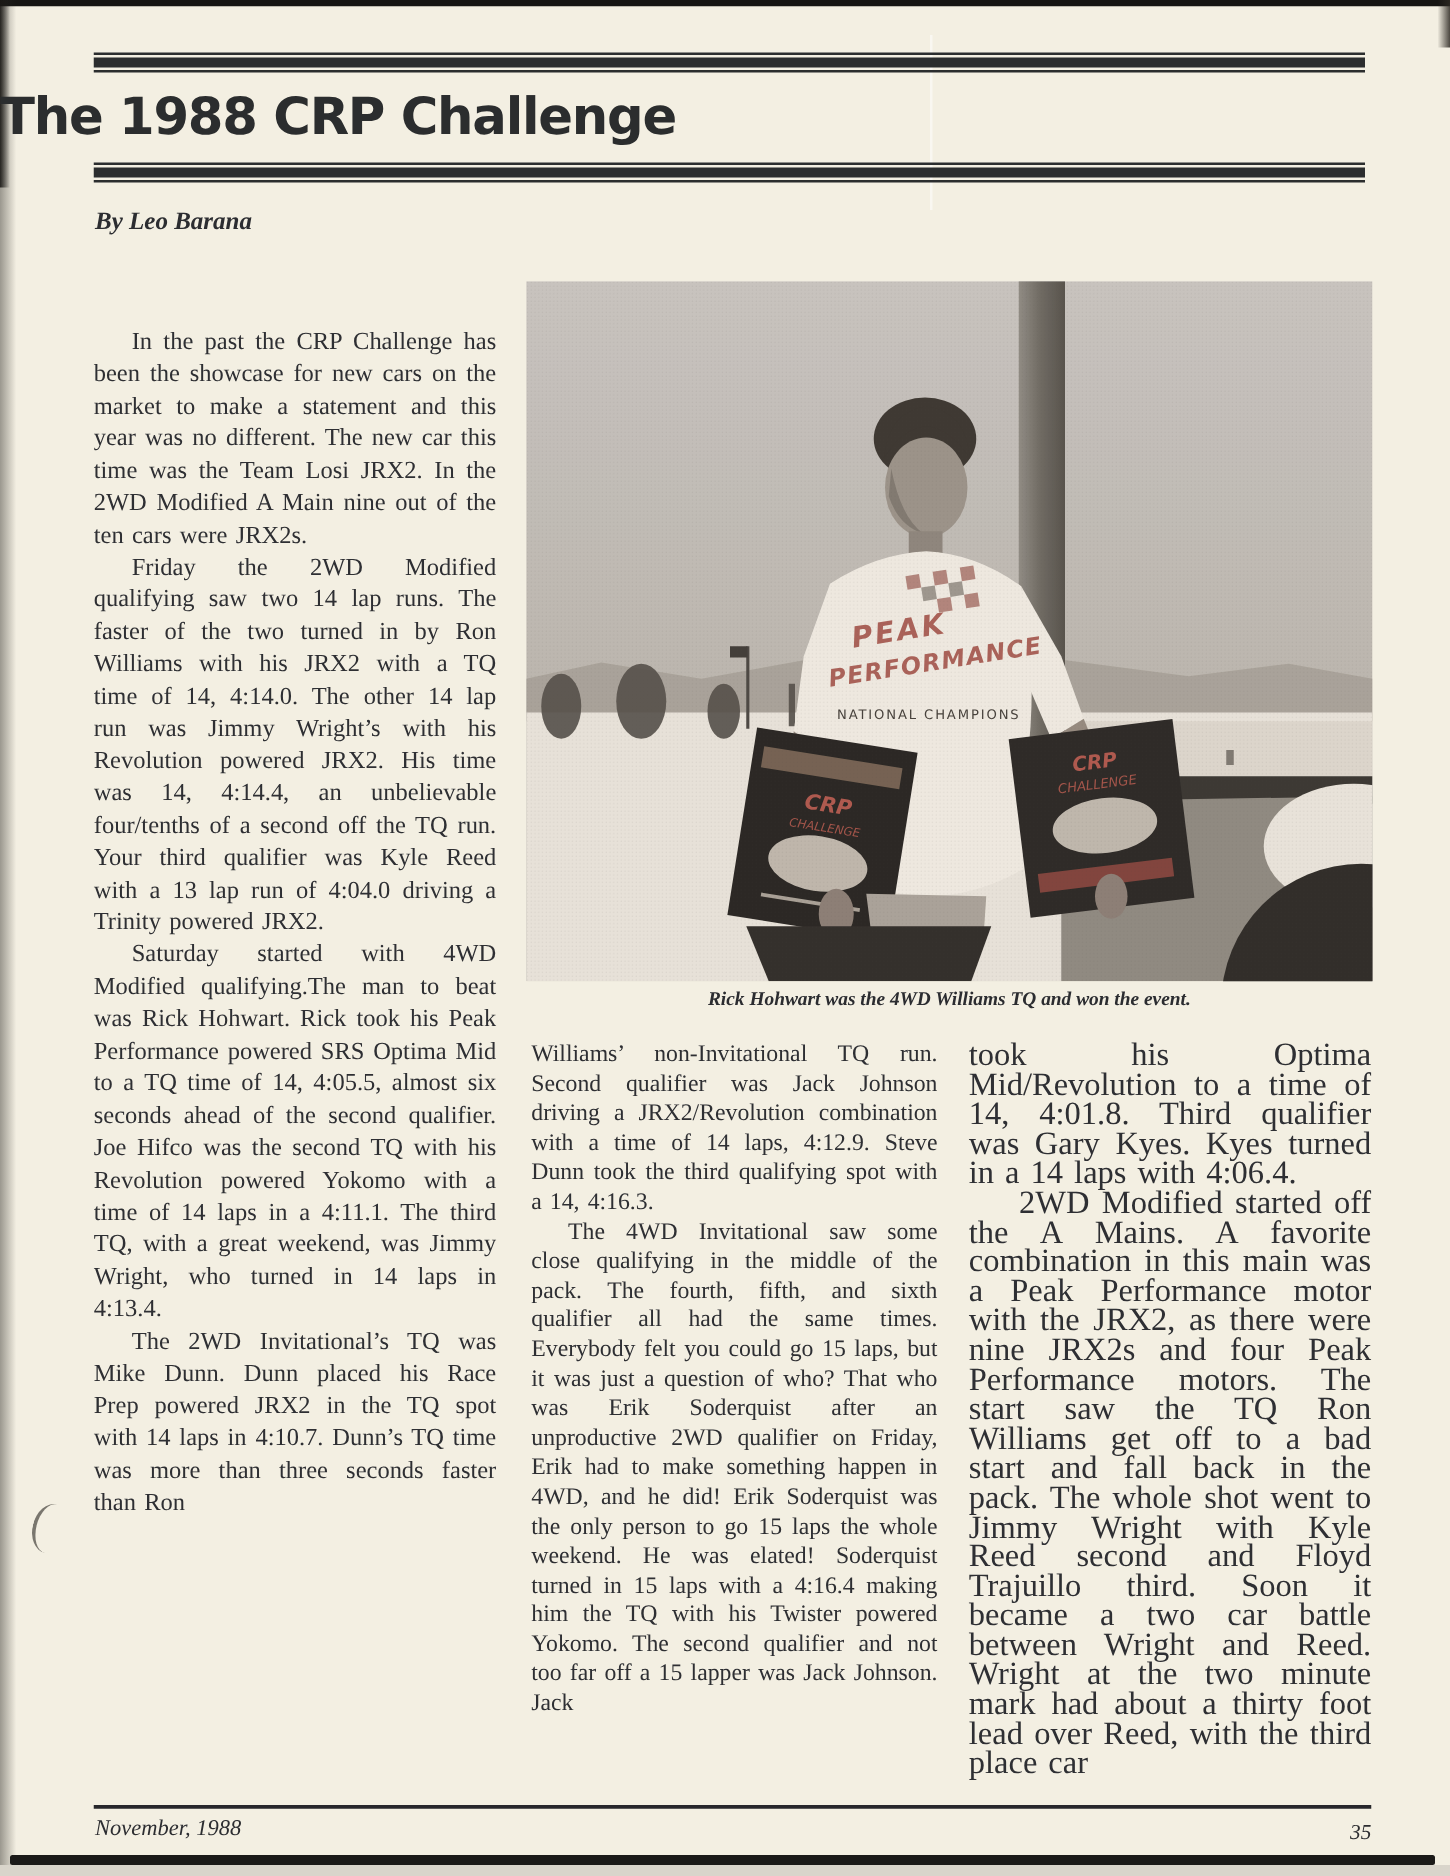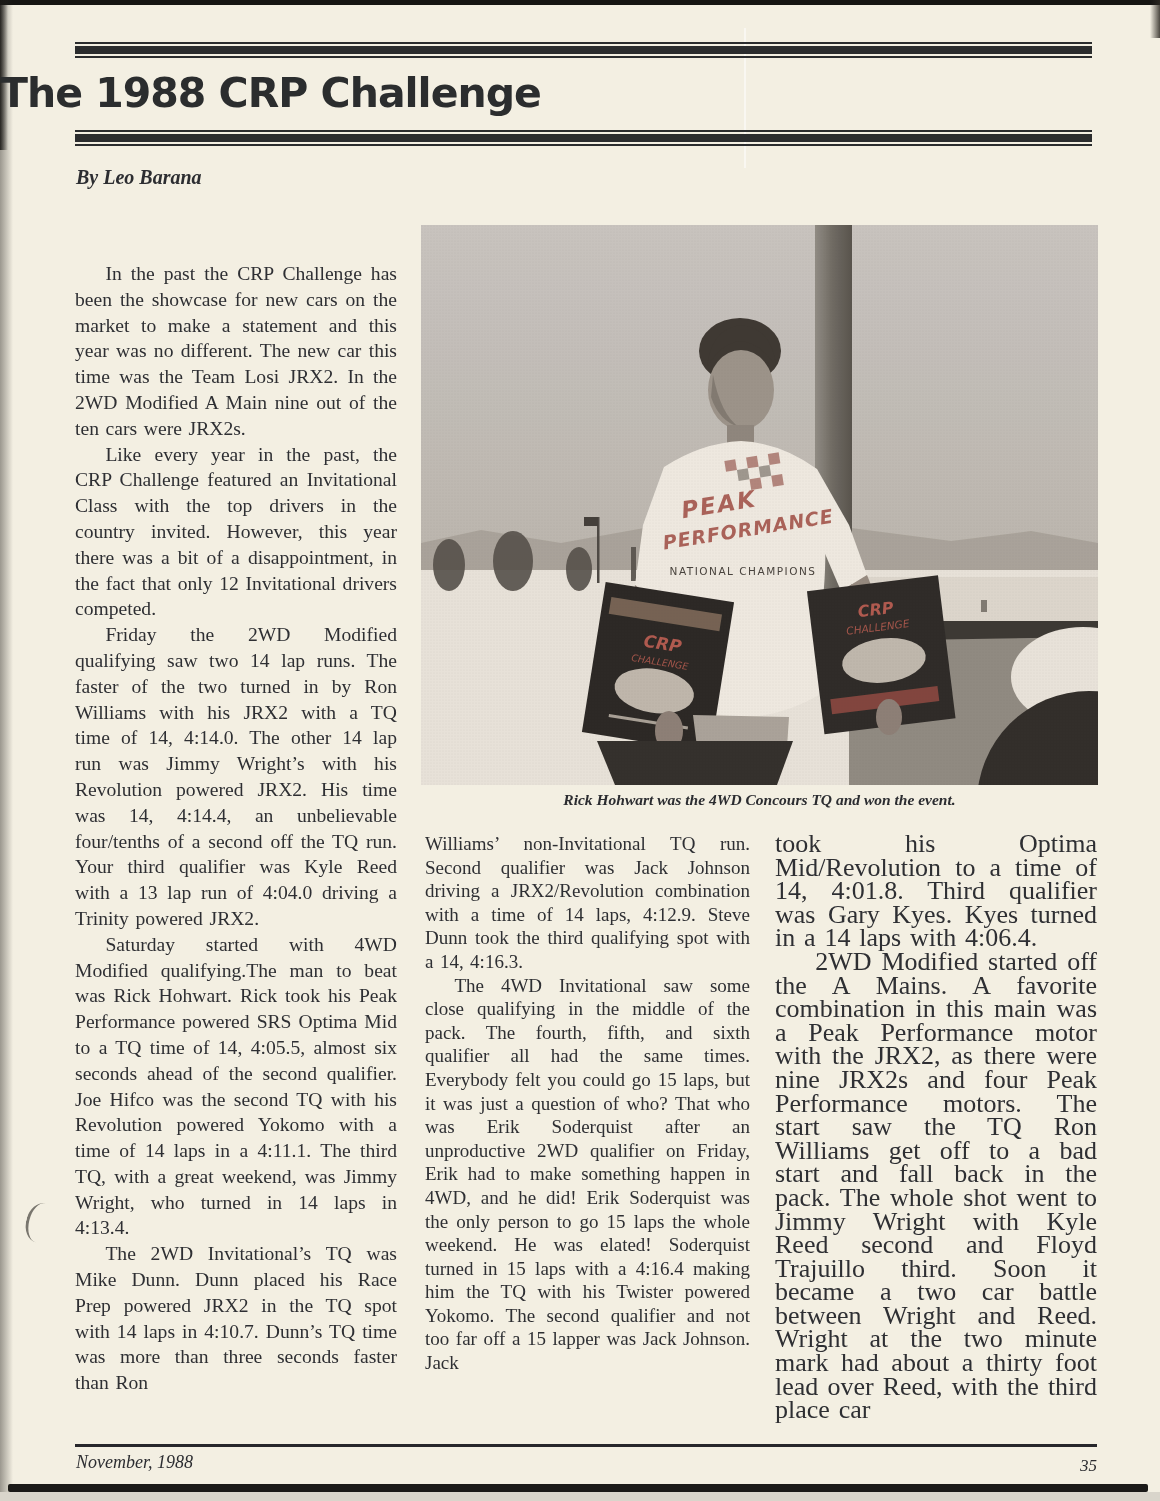--- a/index.html
+++ b/index.html
@@ -88,21 +88,20 @@
   <div class="ruleset bottom">
     <div class="thin"></div>
       <div class="thick"></div>
       <div class="thin"></div>
   </div>
 
   <div class="byline">By Leo Barana</div>
 
   <div class="col col1">
     <p class="ind">In the past the CRP Challenge has been the showcase for new cars on the market to make a statement and this year was no different. The new car this time was the Team Losi JRX2. In the 2WD Modified A Main nine out of the ten cars were JRX2s.</p>
-    <p class="ind">Like every year in the past, the CRP Challenge featured an Invitational Class with the top drivers in the country invited. However, this year there was a bit of a disappointment, in the fact that only 12 Invitational drivers competed.</p>
     <p class="ind">Friday the 2WD Modified qualifying saw two 14 lap runs. The faster of the two turned in by Ron Williams with his JRX2 with a TQ time of 14, 4:14.0. The other 14 lap run was Jimmy Wright’s with his Revolution powered JRX2. His time was 14, 4:14.4, an unbelievable four/tenths of a second off the TQ run. Your third qualifier was Kyle Reed with a 13 lap run of 4:04.0 driving a Trinity powered JRX2.</p>
     <p class="ind">Saturday started with 4WD Modified qualifying.The man to beat was Rick Hohwart. Rick took his Peak Performance powered SRS Optima Mid to a TQ time of 14, 4:05.5, almost six seconds ahead of the second qualifier. Joe Hifco was the second TQ with his Revolution powered Yokomo with a time of 14 laps in a 4:11.1. The third TQ, with a great weekend, was Jimmy Wright, who turned in 14 laps in 4:13.4.</p>
     <p class="ind">The 2WD Invitational’s TQ was Mike Dunn. Dunn placed his Race Prep powered JRX2 in the TQ spot with 14 laps in 4:10.7. Dunn’s TQ time was more than three seconds faster than Ron</p>
   </div>
 
   <figure class="photo">
     <svg viewBox="0 0 677 560">
       <defs>
         <linearGradient id="skyg" x1="0" y1="0" x2="0" y2="1">
           <stop offset="0" stop-color="#c9c7c3"></stop>
@@ -202,21 +201,21 @@
       </g>
 
       <path d="M272,490 L368,492 L366,522 L276,522 Z" fill="#aaa59c"></path>
       <path d="M176,516 L372,516 L356,560 L194,560 Z" fill="#302f2c"></path>
 
       <rect width="677" height="560" fill="#b0524a" opacity="0.03"></rect>
       <rect width="677" height="560" fill="url(#halft)" opacity="0.10"></rect>
     </svg>
   </figure>
 
-  <div class="caption">Rick Hohwart was the 4WD Concours TQ and won the event.</div>
+  <div class="caption">Rick Hohwart was the 4WD Williams TQ and won the event.</div>
 
   <div class="col col2">
     <p>Williams’ non-Invitational TQ run. Second qualifier was Jack Johnson driving a JRX2/Revolution combination with a time of 14 laps, 4:12.9. Steve Dunn took the third qualifying spot with a 14, 4:16.3.</p>
     <p class="ind">The 4WD Invitational saw some close qualifying in the middle of the pack. The fourth, fifth, and sixth qualifier all had the same times. Everybody felt you could go 15 laps, but it was just a question of who? That who was Erik Soderquist after an unproductive 2WD qualifier on Friday, Erik had to make something happen in 4WD, and he did! Erik Soderquist was the only person to go 15 laps the whole weekend. He was elated! Soderquist turned in 15 laps with a 4:16.4 making him the TQ with his Twister powered Yokomo. The second qualifier and not too far off a 15 lapper was Jack Johnson. Jack</p>
   </div>
 
   <div class="col col3">
     <p>took his Optima Mid/Revolution to a time of 14, 4:01.8. Third qualifier was Gary Kyes. Kyes turned in a 14 laps with 4:06.4.</p>
     <p class="ind">2WD Modified started off the A Mains. A favorite combination in this main was a Peak Performance motor with the JRX2, as there were nine JRX2s and four Peak Performance motors. The start saw the TQ Ron Williams get off to a bad start and fall back in the pack. The whole shot went to Jimmy Wright with Kyle Reed second and Floyd Trajuillo third. Soon it became a two car battle between Wright and Reed. Wright at the two minute mark had about a thirty foot lead over Reed, with the third place car</p>
   </div>

